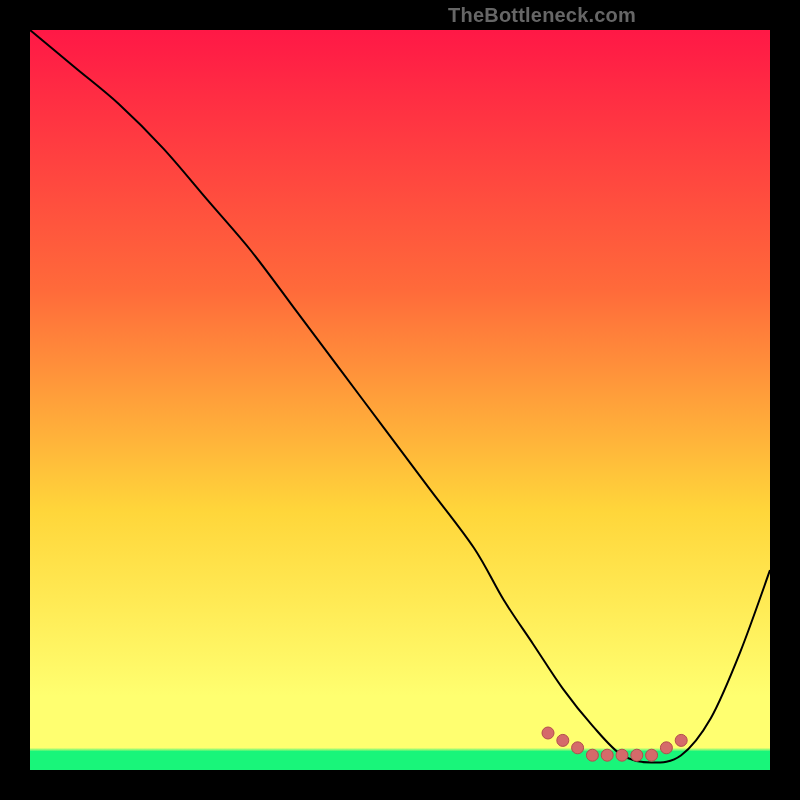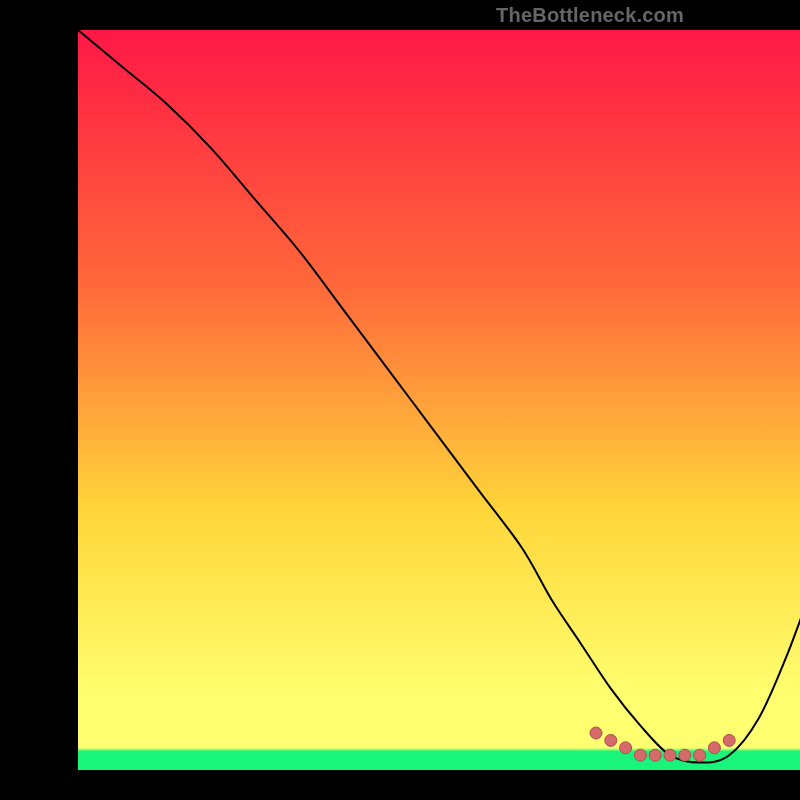--- a/index.html
+++ b/index.html
@@ -8,21 +8,20 @@
     width: 800px;
     height: 800px;
     background: #000;
     font-family: Arial, Helvetica, sans-serif;
     overflow: hidden;
   }
   .stage {
     position: relative;
     width: 648px;
     height: 800px;
-    margin-left: 48px;
   }
   .watermark {
     position: absolute;
     top: 4px;
     right: 12px;
     color: #666;
     font-size: 20px;
     font-weight: 600;
     letter-spacing: 0.2px;
     z-index: 5;

